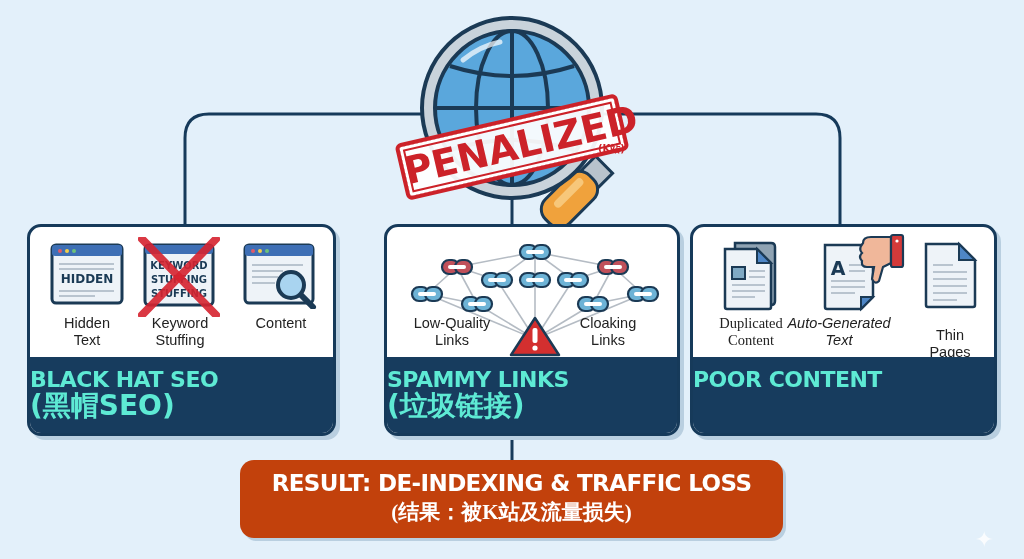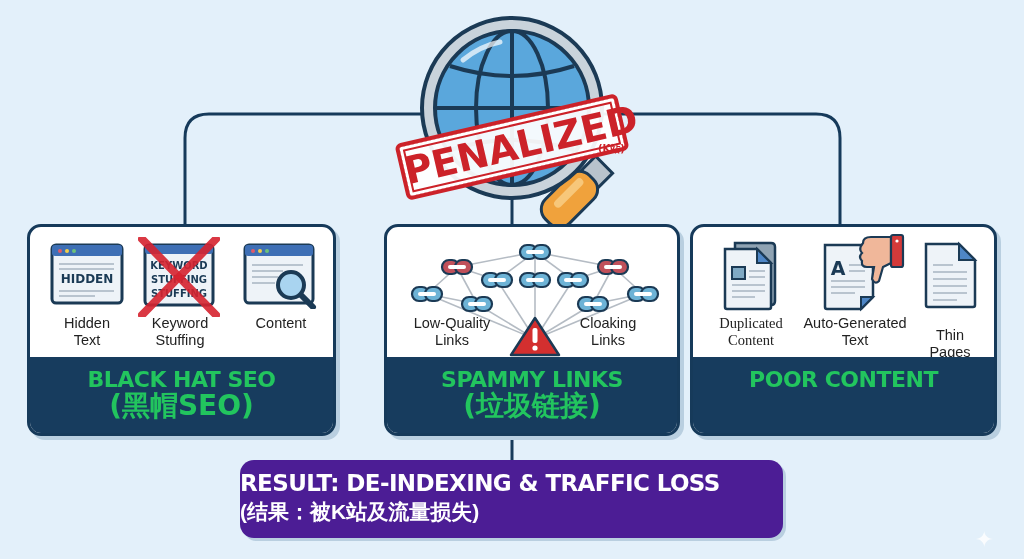--- a/index.html
+++ b/index.html
@@ -21,22 +21,21 @@
     border-radius: 14px;
     overflow: hidden;
     box-shadow: 4px 4px 0 #b9cfe0;
   }
   .card .body {
     position: absolute; left: 0; right: 0; top: 0; height: 133px;
   }
   .card .band {
     position: absolute; left: 0; right: 0; bottom: 0; height: 76px;
     background: #173c5e;
-    color: #22c55e;
-    text-align: center;
+    color: #5eead4;
     padding-top: 10px;
   }
   .band .en {
     font-family: "DejaVu Sans", sans-serif;
     font-weight: bold; font-size: 22px; letter-spacing: -0.5px;
     display: block; line-height: 26px;
   }
   .band .zh {
     font-family: "DejaVu Sans", sans-serif;
     font-weight: bold; font-size: 28px;
@@ -48,34 +47,34 @@
     color: #222;
     text-align: center;
     line-height: 17px;
     font-family: "Liberation Sans", sans-serif;
   }
   .icon { position: absolute; }
 
   .result {
     position: absolute;
     left: 240px; top: 460px; width: 543px; height: 78px;
-    background: #4c1d95;
+    background: #c2410c;
     border-radius: 14px;
     color: #fff;
-    text-align: left;
+    text-align: center;
     padding-top: 8px;
     box-shadow: 3px 3px 0 #b9cfe0;
   }
   .result .en {
     font-family: "DejaVu Sans", sans-serif;
     font-weight: bold; font-size: 23px; letter-spacing: -0.6px;
     display: block; line-height: 30px;
   }
   .result .zh {
-    font-family: Liberation Sans, sans-serif;
+    font-family: Liberation Serif, serif;
     font-weight: bold; font-size: 21px;
     display: block; line-height: 28px;
   }
 
   .stamp {
     position: absolute;
     left: 398px; top: 118px;
     width: 228px; height: 58px;
     transform: rotate(-13deg);
     transform-origin: center center;
@@ -295,21 +294,21 @@
         <line x1="10" y1="24" x2="30" y2="24" stroke="#b9c4cf" stroke-width="2"></line>
         <line x1="10" y1="31" x2="44" y2="31" stroke="#b9c4cf" stroke-width="2"></line>
         <line x1="10" y1="38" x2="44" y2="38" stroke="#b9c4cf" stroke-width="2"></line>
         <line x1="10" y1="45" x2="44" y2="45" stroke="#b9c4cf" stroke-width="2"></line>
         <line x1="10" y1="52" x2="44" y2="52" stroke="#b9c4cf" stroke-width="2"></line>
         <line x1="10" y1="59" x2="34" y2="59" stroke="#b9c4cf" stroke-width="2"></line>
       </svg>
       <div class="item-label" style="left:12px; top:88px; width:92px;font-family:Liberation Serif, serif;">
         <span>Duplicated</span><br><span>Content</span>
       </div>
-      <div class="item-label" style="left:102px; top:88px; width:120px;">
+      <div class="item-label" style="left:86px; top:88px; width:120px;font-style:italic;">
         <span>Auto-Generated</span><br><span>Text</span>
       </div>
       <div class="item-label" style="left:226px; top:88px; width:62px;margin-top:12px;">
         <span>Thin</span><br><span>Pages</span>
       </div>
     </div>
     <div class="band">
       <span class="en">POOR CONTENT</span>
     </div>
   </div>

